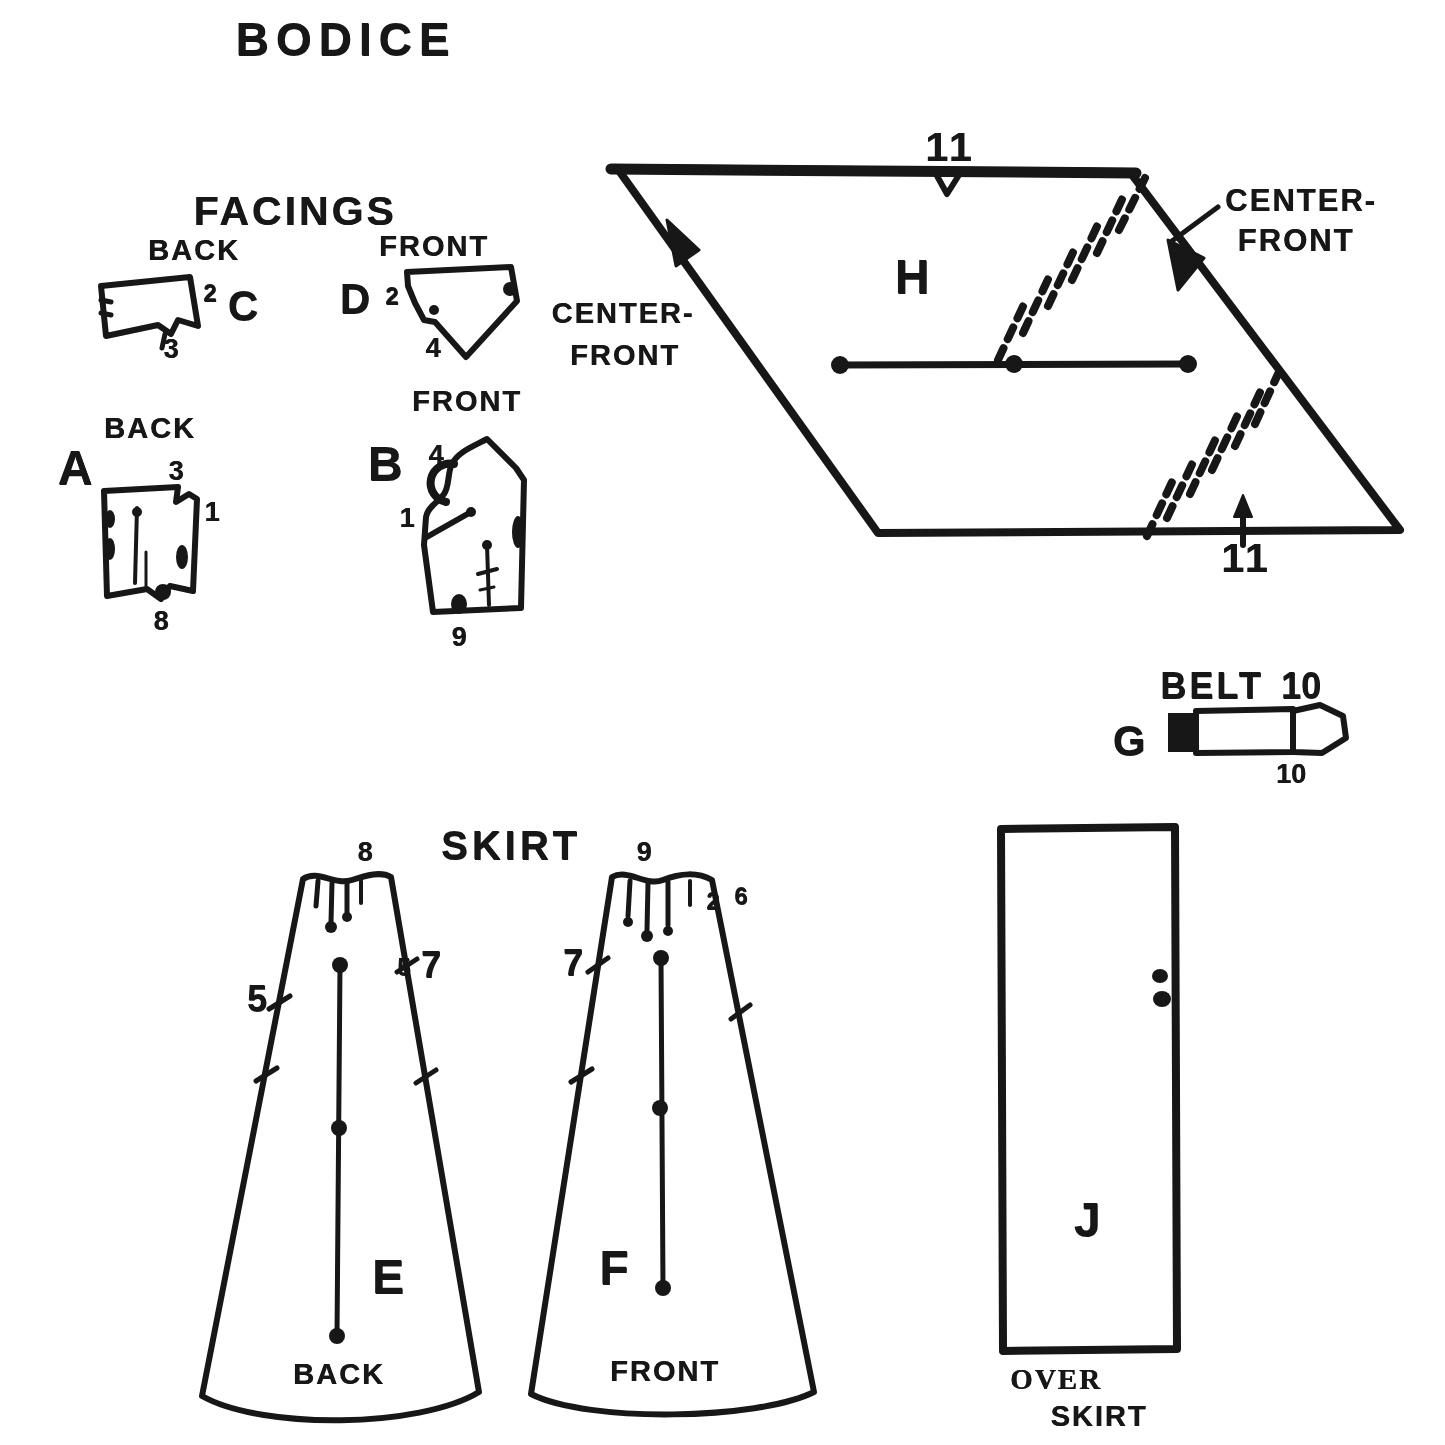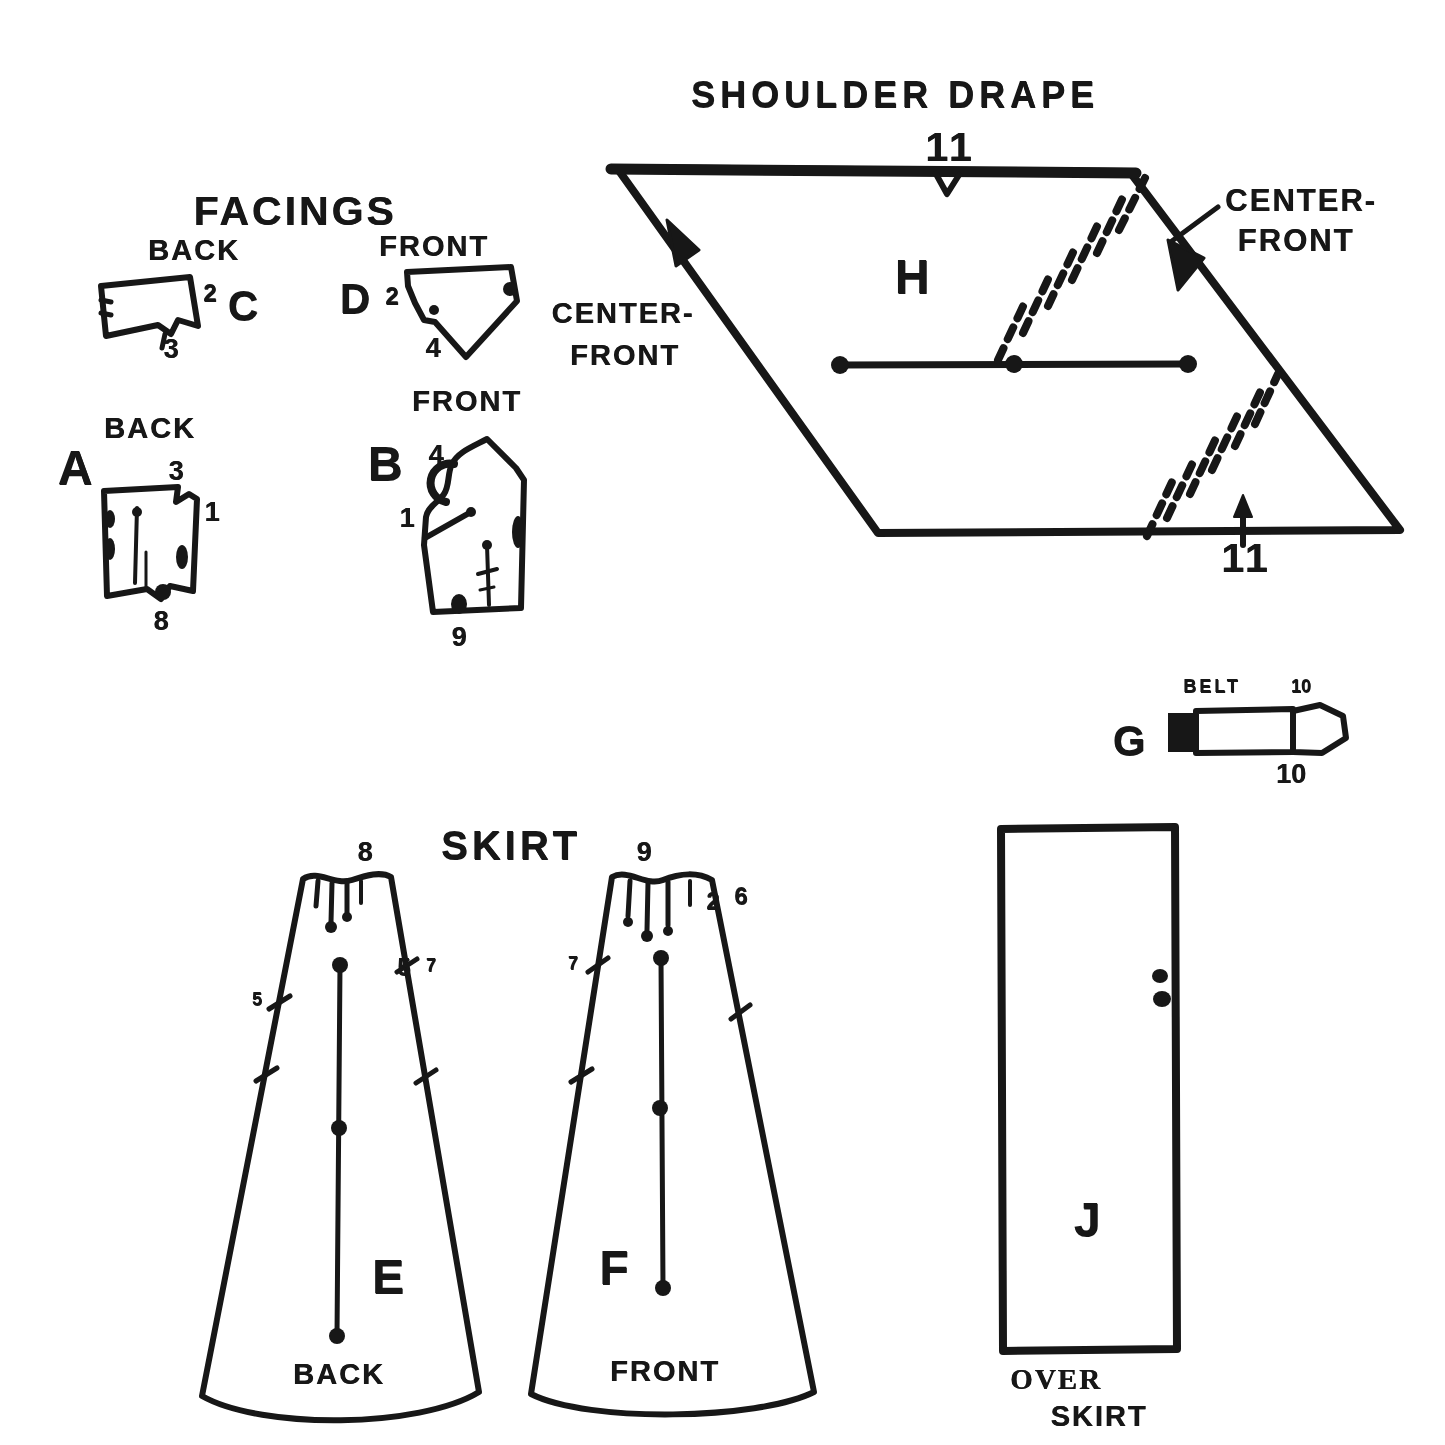--- a/index.html
+++ b/index.html
@@ -7,21 +7,21 @@
     position:relative;width:1445px;height:1445px;background:#ffffff;
     overflow:hidden;font-family:"Liberation Sans",sans-serif;
   }
   svg.layer{position:absolute;left:0;top:0;width:100%;height:100%;}
   .lbl{
     position:absolute;transform:translate(-50%,-50%);
     font-weight:bold;color:#171717;white-space:nowrap;line-height:1;
     text-shadow:0.5px 0.5px 0 #171717;
     font-family:"Liberation Sans",sans-serif;
   }
-  .s24{font-size:24px;} .s26{font-size:18px;} .s27{font-size:27px;}
+  .s24{font-size:24px;} .s26{font-size:36px;} .s27{font-size:27px;}
   .s29{font-size:29px;letter-spacing:2px;} .s31{font-size:31px;letter-spacing:2px;}
   .s32{font-size:41px;letter-spacing:3px;} .s36{font-size:36px;letter-spacing:5px;}
   .s40{font-size:40px;letter-spacing:4px;} .s42{font-size:42px;}
   .s44{font-size:44px;letter-spacing:3px;} .s46{font-size:46px;letter-spacing:7px;}
   .s48{font-size:48px;}
 </style>
 </head>
 <body>
 
 <div class="canvas">
@@ -144,22 +144,22 @@
       <circle cx="663" cy="1288" r="8" fill="#171717" stroke="none"></circle>
     </g>
 
     <g>
       <path d="M1001,829 L1175,827 L1177,1349 L1003,1351 Z" stroke-width="8"></path>
       <ellipse cx="1160" cy="976" rx="8" ry="7" fill="#171717" stroke="none"></ellipse>
       <ellipse cx="1162" cy="999" rx="9" ry="8" fill="#171717" stroke="none"></ellipse>
     </g>
   </svg>
 
-
-  <div class="lbl s36" style="left:895px;top:95px;">SHOULDER DRAPE</div>
+  <div class="lbl s46" style="left:346px;top:39px;">BODICE</div>
+
   <div class="lbl s32" style="left:950px;top:147px;">11</div>
   <div class="lbl s48" style="left:912px;top:277px;">H</div>
   <div class="lbl s31" style="left:1301px;top:200px;">CENTER-</div>
   <div class="lbl s31" style="left:1296px;top:240px;">FRONT</div>
   <div class="lbl s32" style="left:1246px;top:558px;">11</div>
 
   <div class="lbl s32" style="left:295px;top:211px;">FACINGS</div>
   <div class="lbl s29" style="left:194px;top:250px;">BACK</div>
   <div class="lbl s29" style="left:434px;top:246px;">FRONT</div>
   <div class="lbl s24" style="left:210px;top:293px;">2</div>

